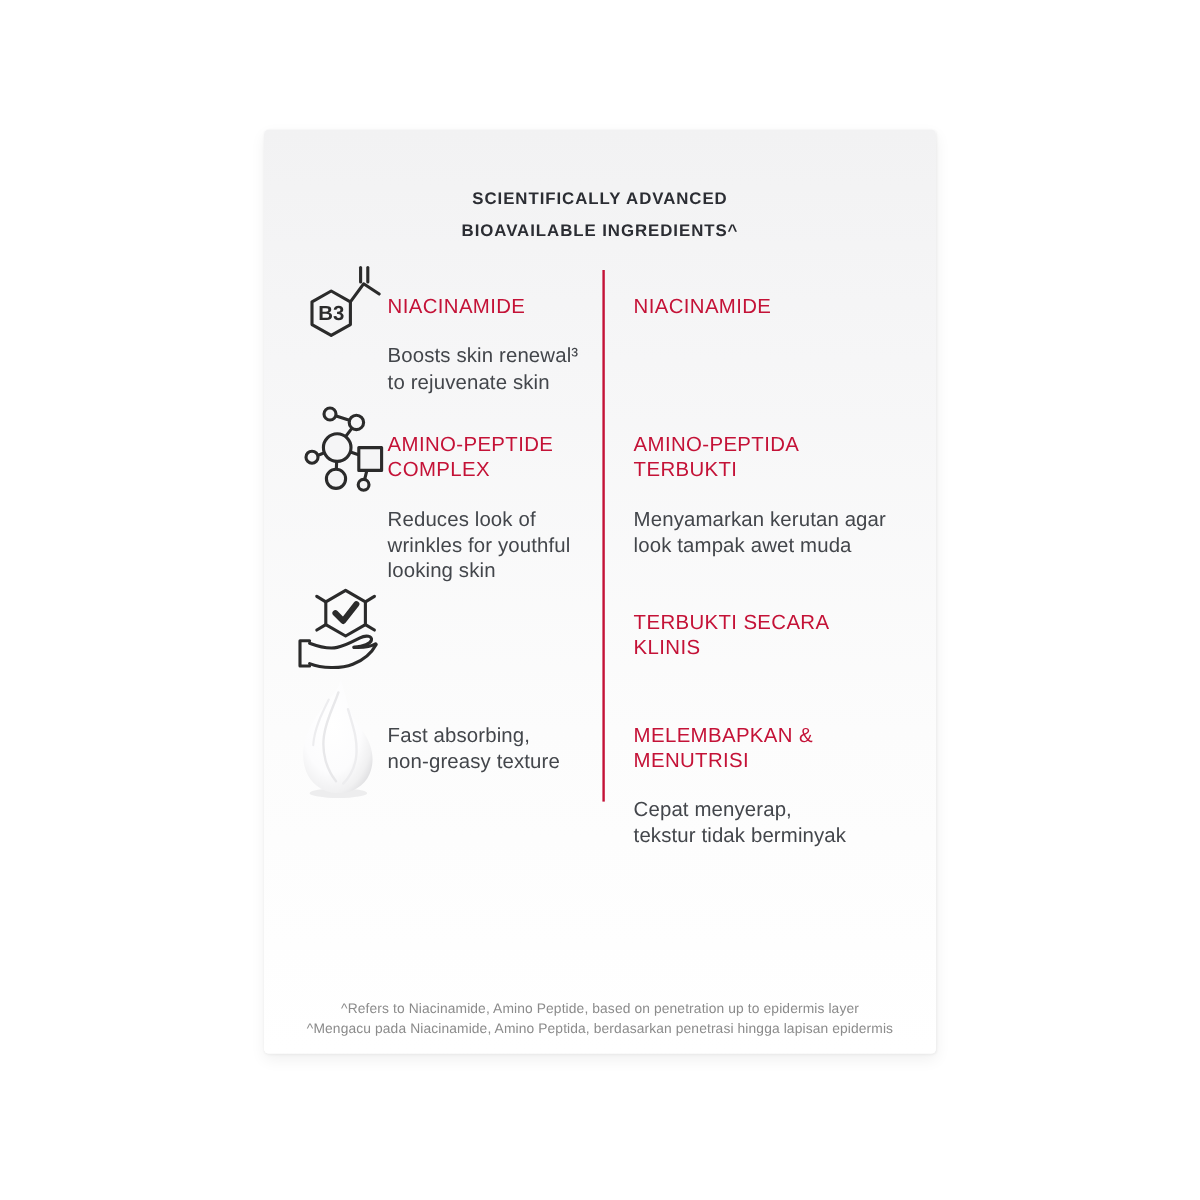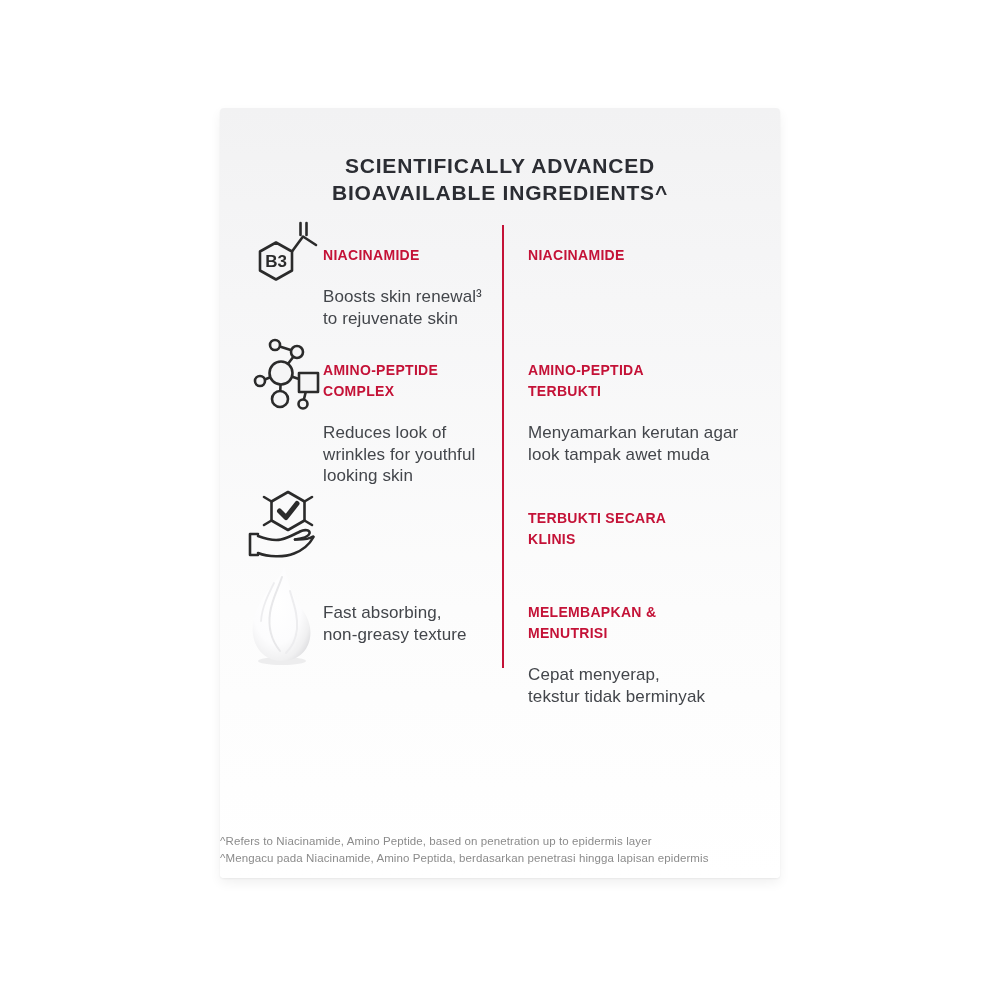--- a/index.html
+++ b/index.html
@@ -10,48 +10,48 @@
   }
   .card{
     position:absolute;left:220px;top:108px;width:560px;height:770px;
     background:linear-gradient(180deg,#f2f2f3 0%,#f6f6f7 25%,#fcfcfc 65%,#ffffff 100%);
     border-radius:4px;
     box-shadow:0 1px 2px rgba(0,0,0,.05), 0 5px 12px rgba(0,0,0,.06);
   }
   .title{
     position:absolute;left:0;top:44px;width:100%;
     text-align:center;
-    font-weight:700;font-size:21px;line-height:27px;letter-spacing:.8px;
+    font-weight:700;font-size:14px;line-height:27px;letter-spacing:.8px;
     color:#2b2d33;white-space:pre-line;
   }
   .divider{
     position:absolute;left:282px;top:117px;width:2px;height:443px;
     background:#c41237;
   }
   .icon{position:absolute;}
   .i1{left:30px;top:112px;}
   .i2{left:30px;top:228px;}
   .i3{left:26px;top:378px;}
   .i4{left:24px;top:455px;}
   .txt{position:absolute;white-space:pre-line;}
   .h{
-    font-weight:700;font-size:14px;line-height:21px;letter-spacing:.3px;
+    font-weight:400;font-size:17px;line-height:21px;letter-spacing:.3px;
     color:#c41237;margin:0 0 2px 0;
   }
   .b{
     font-size:17px;line-height:21.5px;color:#43464b;letter-spacing:.1px;
   }
   .colL{left:103px;width:180px;}
   .colR{left:308px;width:240px;}
   .r1{top:119px;}
   .r2{top:234px;}
   .r3{top:382px;}
   .r4{top:476px;}
   .footnote{
-    position:absolute;left:0;top:725px;width:100%;
+    position:absolute;left:0;top:725px;width:100%;text-align:center;
     font-size:11.5px;line-height:17px;color:#8b8b8b;white-space:pre-line;
     letter-spacing:.1px;
   }
   svg .stroke{stroke:#2b2b2b;fill:none;stroke-width:2.6;stroke-linecap:round;stroke-linejoin:round;}
   svg .nodefill{fill:#f5f5f6;}
 </style>
 </head>
 <body>
 
 <div class="card">

